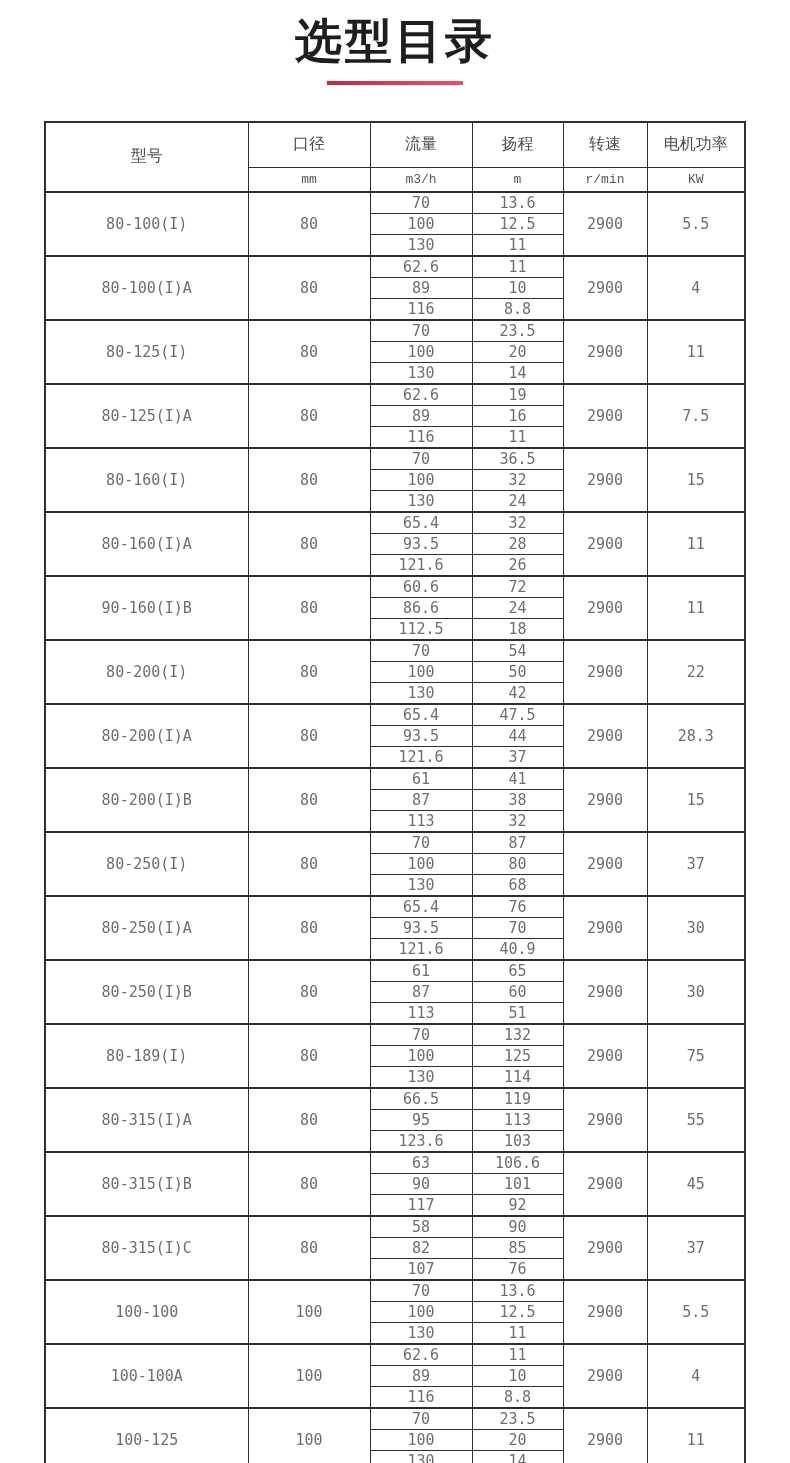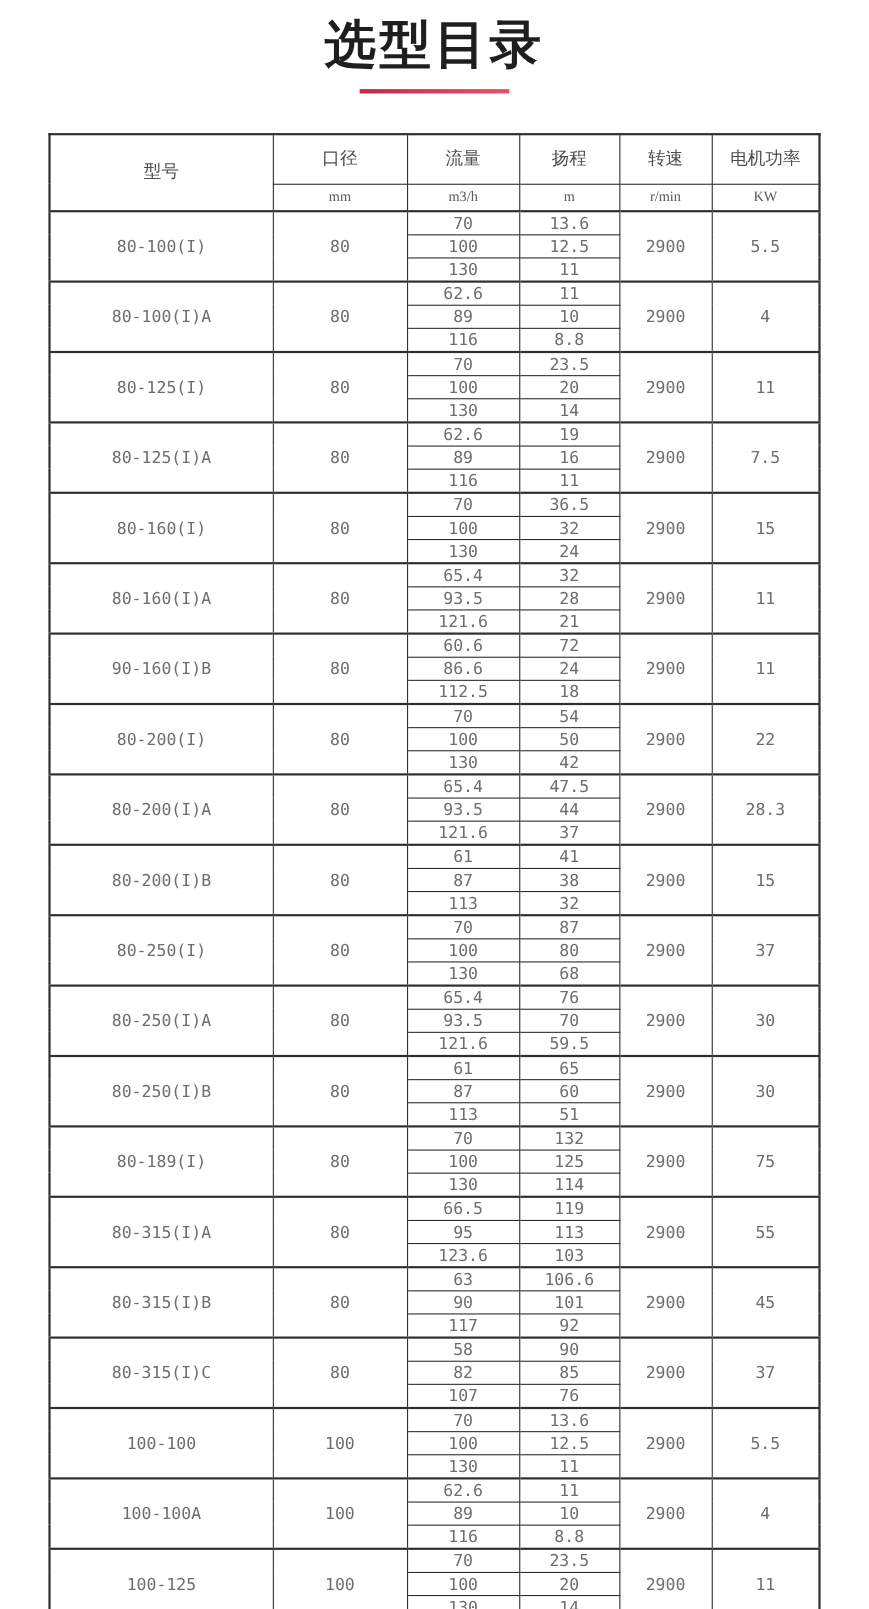--- a/index.html
+++ b/index.html
@@ -39,21 +39,21 @@
     text-align: center;
     vertical-align: middle;
     padding: 0;
     font-weight: normal;
     overflow: hidden;
     white-space: nowrap;
   }
   
   tr.hdr-main th { height: 44px; font-size: 16px; color: #4d4d4d; }
   tr.hdr-units th { height: 23px; font-size: 13px; color: #5a5a5a;
-    font-family: Liberation Serif, serif; }
+    font-family: Liberation Mono, monospace; }
   th.model-hdr { font-size: 16px; color: #4d4d4d; margin-top: 41px; }
   
   td {
     height: 20px;
     font-size: 15px;
     color: #6e6e6e;
     font-family: "DejaVu Sans Mono", "DejaVu Sans", monospace;
   }
   tr.group-start td { border-top: 2px solid #2f2f2f; }
 </style>
@@ -182,21 +182,21 @@
     <td>32</td>
     <td rowspan="3">2900</td>
     <td rowspan="3">11</td>
   </tr>
   <tr>
     <td>93.5</td>
     <td>28</td>
   </tr>
   <tr>
     <td>121.6</td>
-    <td>21</td>
+    <td>26</td>
   </tr>
 
   <tr class="group-start">
     <td rowspan="3">90-160(I)B</td>
     <td rowspan="3">80</td>
     <td>60.6</td>
     <td>72</td>
     <td rowspan="3">2900</td>
     <td rowspan="3">11</td>
   </tr>
@@ -284,21 +284,21 @@
     <td>76</td>
     <td rowspan="3">2900</td>
     <td rowspan="3">30</td>
   </tr>
   <tr>
     <td>93.5</td>
     <td>70</td>
   </tr>
   <tr>
     <td>121.6</td>
-    <td>59.5</td>
+    <td>40.9</td>
   </tr>
 
   <tr class="group-start">
     <td rowspan="3">80-250(I)B</td>
     <td rowspan="3">80</td>
     <td>61</td>
     <td>65</td>
     <td rowspan="3">2900</td>
     <td rowspan="3">30</td>
   </tr>

